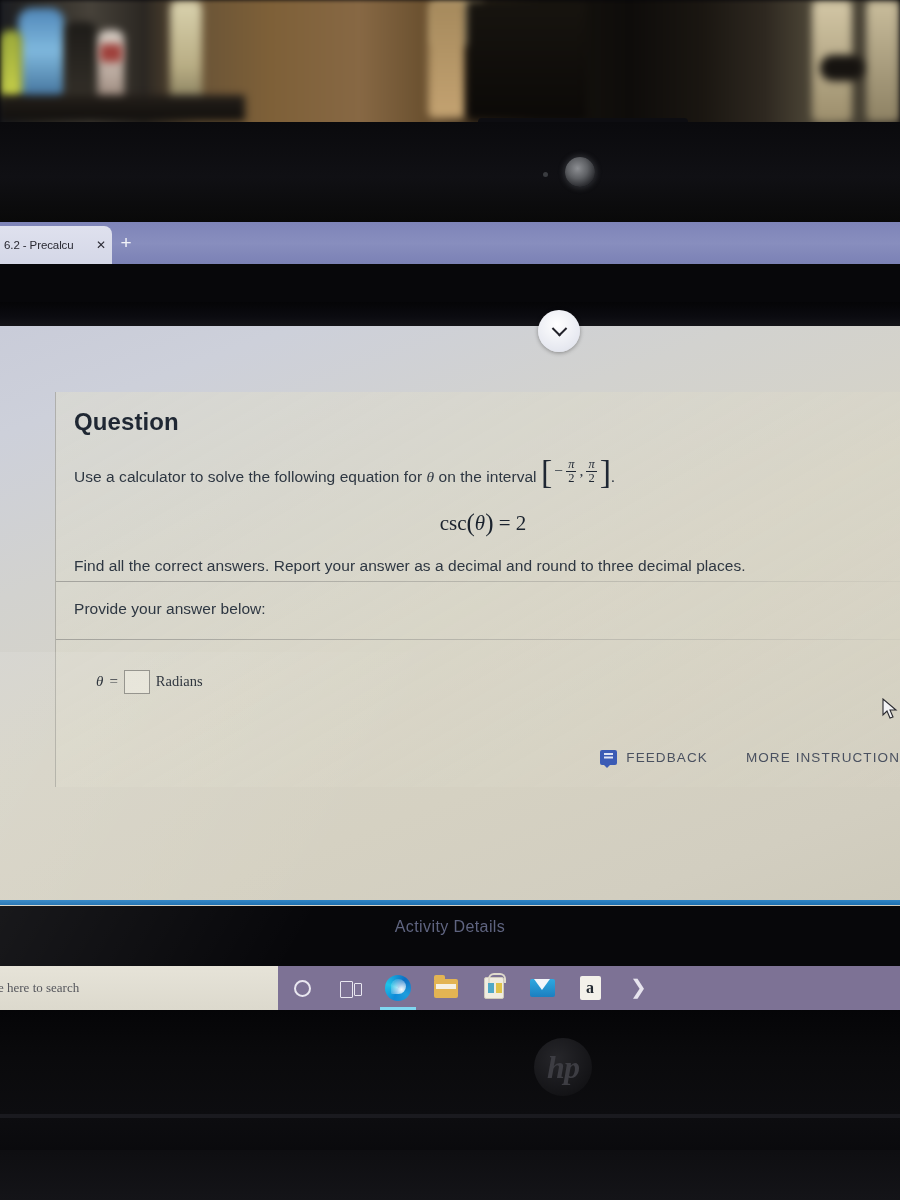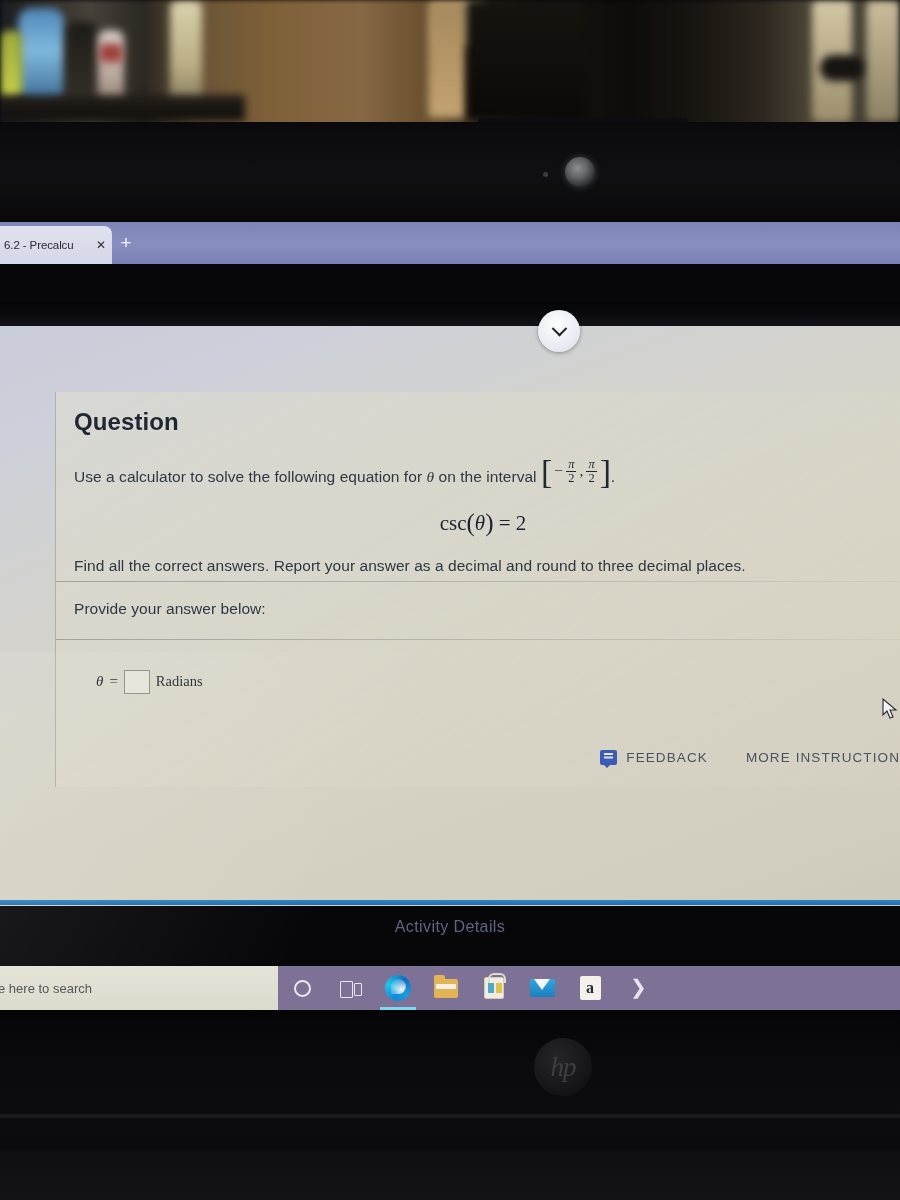--- a/index.html
+++ b/index.html
@@ -275,21 +275,21 @@
   }
 
   
   .taskbar {
     position: absolute; left: 0; top: 966px; width: 900px; height: 44px;
     background: #7d7295;
   }
   .tb-search {
     position: absolute; left: 0; top: 0; width: 278px; height: 44px;
     background: linear-gradient(180deg,#e6e3d8,#dcd9cd);
-    display: flex; align-items: center; padding-left: 0px;
+    display: flex; align-items: center; padding-left: 0px; font-family: Liberation Serif, serif;
   }
   .tb-search span {
     font-size: 13px; color: #55565c; margin-left: -2px;
   }
   .tb-icons {
     position: absolute; left: 278px; top: 0; height: 44px;
     display: flex; align-items: center;
   }
   .tb-i {
     width: 48px; height: 44px; display: flex; align-items: center;
@@ -374,21 +374,21 @@
   
   .lower-shell {
     position: absolute; left: 0; top: 1010px; width: 900px; height: 190px;
     background: linear-gradient(180deg,#050507 0%, #0a0a0c 25%, #0d0d10 55%, #060608 100%);
   }
   .hp-logo {
     position: absolute; left: 534px; top: 1038px;
     width: 58px; height: 58px; border-radius: 50%;
     background: radial-gradient(circle at 40% 35%, #26262a, #141417 70%, #0b0b0d);
     display: flex; align-items: center; justify-content: center;
-    color: #3d3d43; font-size: 27px; font-style: italic; font-weight: 400;
+    color: #3d3d43; font-size: 32px; font-style: italic; font-weight: 700;
     font-family: "Liberation Serif", serif; letter-spacing: -1px; text-align: right;
   }
   .shell-band {
     position: absolute; left: 0; top: 1114px; width: 900px; height: 4px;
     background: #1a1a1f;
   }
   .shell-bottom {
     position: absolute; left: 0; top: 1150px; width: 900px; height: 50px;
     background: linear-gradient(180deg,#0e0e11,#141418);
   }

